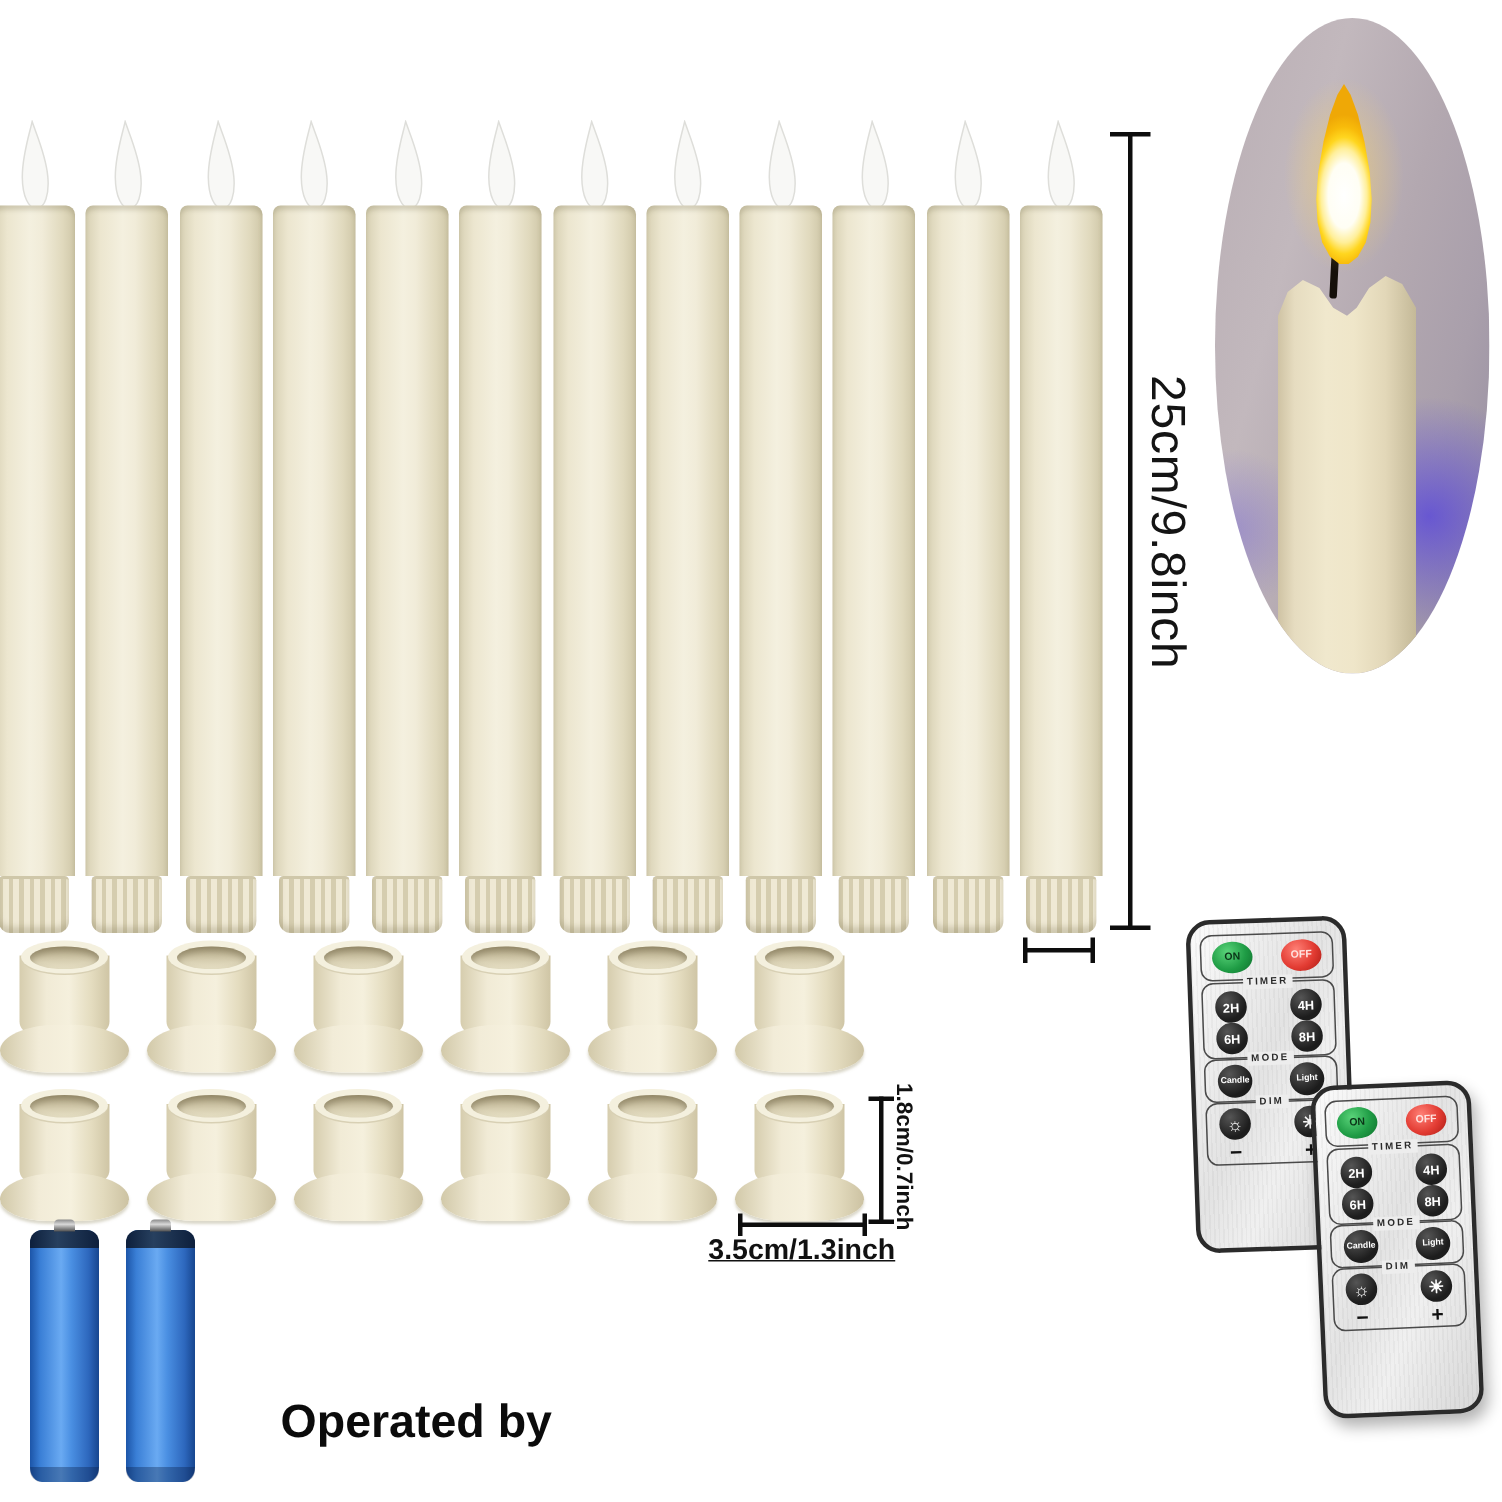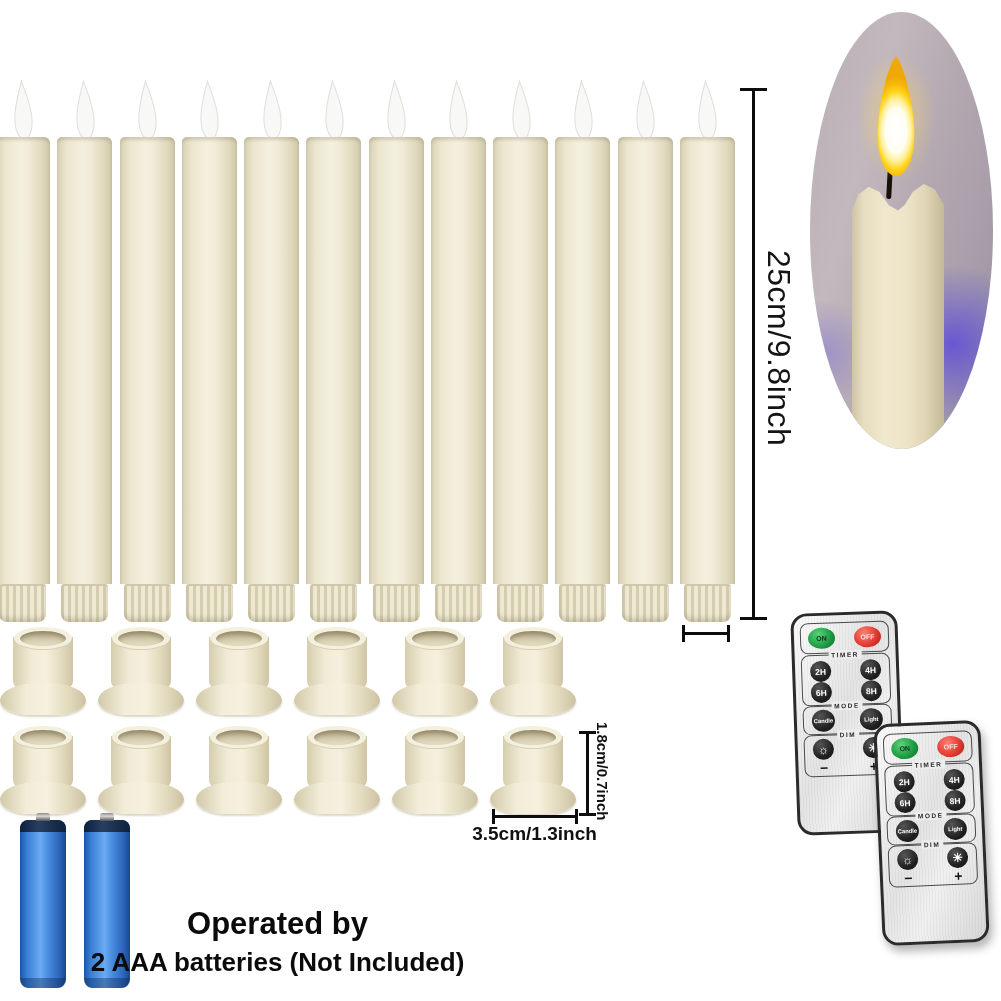--- a/index.html
+++ b/index.html
@@ -75,37 +75,37 @@
   
   .dim-18{position:absolute;left:586px;top:731px;width:3px;height:85px;background:#0d0d0d;}
   .dim-18 .cap{position:absolute;left:-7px;width:17px;height:3px;background:#0d0d0d;}
   .dim-18 .cap.t{top:0;} .dim-18 .cap.b{bottom:0;}
   .label-18{position:absolute;left:594px;top:722px;writing-mode:vertical-rl;
             font-size:15px;font-weight:700;}
   .dim-35{position:absolute;left:492px;top:815px;width:86px;height:3px;background:#0d0d0d;}
   .dim-35 .tick{position:absolute;top:-6px;width:3px;height:15px;background:#0d0d0d;}
   .dim-35 .tick.l{left:0;} .dim-35 .tick.r{right:0;}
   .label-35{position:absolute;left:462px;top:823px;width:145px;text-align:center;
-            font-size:19px;font-weight:700;}
+            font-size:19px;font-weight:700;text-decoration:underline;}
 
   
   .battery-row{position:absolute;left:20px;top:820px;width:110px;height:170px;
                display:flex;justify-content:space-between;}
   .battery{position:relative;width:46px;height:168px;border-radius:8px/10px;
         background:linear-gradient(90deg,#1c55a8 0%,#3a7fd6 15%,#6aaaf2 45%,#4a8fe2 60%,#2d67bd 85%,#17468f 100%);}
   .battery::before{content:"";position:absolute;left:0;top:0;width:100%;height:12px;
         background:linear-gradient(90deg,#0d1f3c,#27405f 40%,#0d1f3c);border-radius:8px 8px 0 0;}
   .battery::after{content:"";position:absolute;left:0;bottom:0;width:100%;height:10px;
         background:rgba(10,30,70,.35);border-radius:0 0 8px 8px;}
   .nub{position:absolute;top:-7px;left:50%;margin-left:-7px;width:14px;height:8px;
         background:linear-gradient(#8a8a8a,#d8d8d8 40%,#4f4f4f);border-radius:3px 3px 0 0;}
 
   
   .note{position:absolute;left:85px;top:906px;width:385px;text-align:center;color:#0b0b0b;}
-  .note-line1{font-size:31px;font-weight:700;}
+  .note-line1{font-size:31px;font-weight:700;margin-top:24px;}
   .note-line2{font-size:26px;font-weight:700;margin-top:5px;}
 
   
   .remote{position:absolute;width:101px;height:216px;border:3px solid #2b2b2b;border-radius:16px;
         background:repeating-linear-gradient(90deg,rgba(0,0,0,.035) 0 1px,rgba(255,255,255,0) 1px 3px),
                    linear-gradient(115deg,#fbfbfb 0%,#e3e3e3 45%,#f0f0f0 65%,#d7d7d7 100%);}
   .remote.r1{left:794px;top:612px;z-index:5;transform:rotate(-2deg);}
   .remote.r2{left:878px;top:722px;z-index:6;transform:rotate(-2.5deg);
         box-shadow:3px 6px 10px rgba(0,0,0,.3);}
   .r-sec{position:absolute;left:6px;width:87px;border:1px solid #4a4a4a;border-radius:8px;}
@@ -346,21 +346,20 @@
     <div class="battery">
       <div class="nub"></div>
     </div>
   <div class="battery">
       <div class="nub"></div>
     </div>
     </div>
 
   <div class="note">
     <div class="note-line1">Operated by</div>
-    <div class="note-line2">2 AAA batteries (Not Included)</div>
   </div>
 
   <div class="remote r1">
     <div class="r-sec r-onoff">
       <div class="rbtn on">ON</div>
       <div class="rbtn off">OFF</div>
     </div>
     <div class="r-sec r-timer">
       <span class="r-seclabel">TIMER</span>
       <div class="rbtn dark p-l row-a">2H</div>

